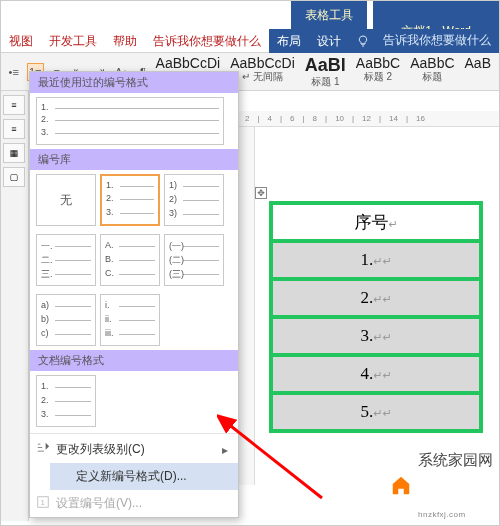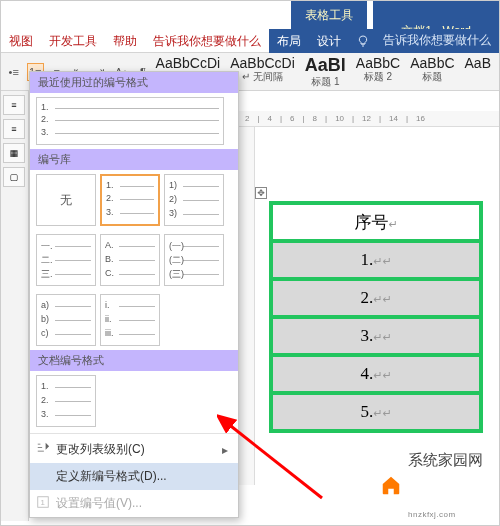--- a/index.html
+++ b/index.html
@@ -149,21 +149,21 @@
     font-size: 12px;
     color: #333;
     display: flex; align-items: center; gap: 6px;
     position: relative;
   }
   .gallery .menuitem .pre-icon {
     position: absolute; left: 6px; top: 5px;
     width: 14px; height: 14px;
     color: #666;
   }
-  .gallery .menuitem.hover { background: #d5e1f2; }
+  .gallery .menuitem.hover { background: #d5e1f2; margin-left: 20px; }
   .gallery .menuitem.sub::after {
     content: "▸";
     margin-left: auto;
     color: #666;
   }
   .gallery .menuitem.disabled { color: #aaa; }
   .gallery hr { border: none; border-top: 1px solid #e2e2e2; margin: 2px 0; }
 
   
   .ruler {
@@ -227,21 +227,21 @@
     position: absolute;
     left: 216px; top: 412px;
     width: 110px; height: 90px;
     pointer-events: none;
     z-index: 20;
   }
 
   
   .watermark {
     position: absolute;
-    right: 16px; bottom: 6px;
+    right: 6px; bottom: 6px;
     display: flex; align-items: center; gap: 6px;
     font-size: 15px; color: #444;
     z-index: 30;
   }
   .watermark .logo {
     width: 22px; height: 22px;
   }
   .watermark .sub { font-size: 8px; color: #888; letter-spacing: .5px; display: block; margin-top: 40px; }
 </style>
 </head>

